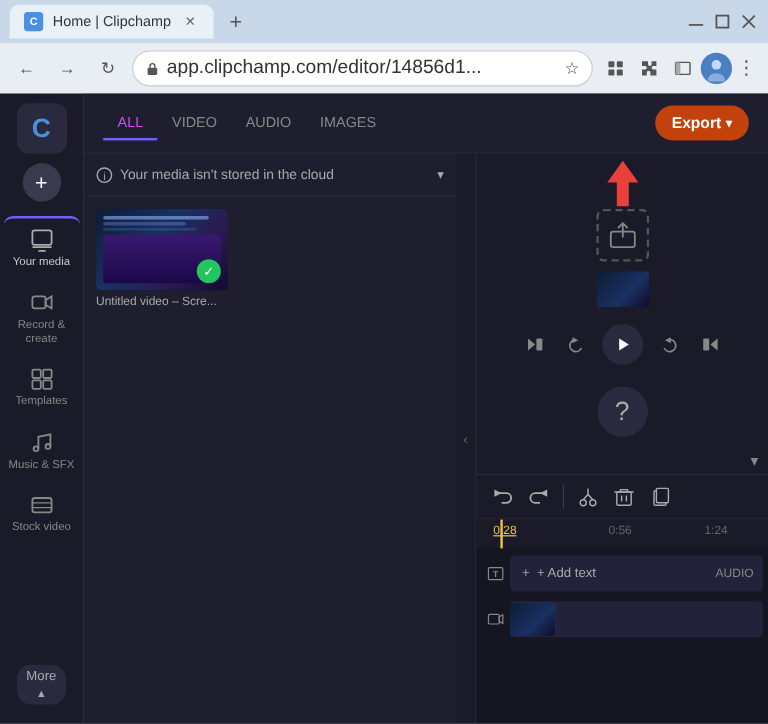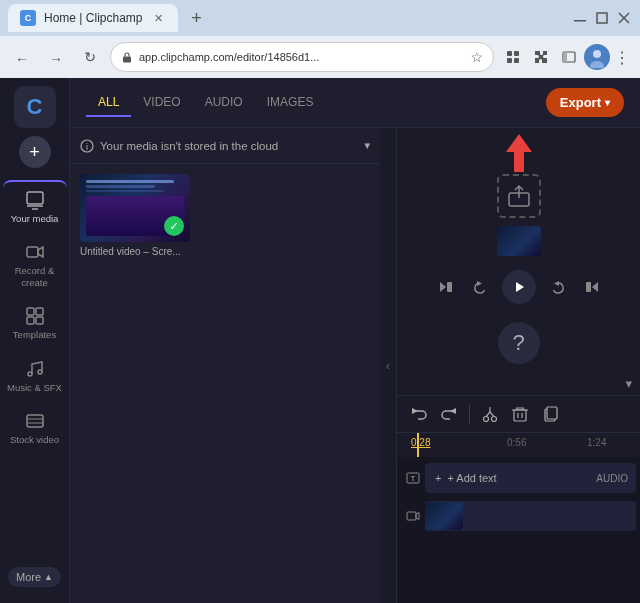--- a/index.html
+++ b/index.html
@@ -12,51 +12,51 @@
     .title-bar-tab { display: flex; align-items: center; background: #e8f0f8; border-radius: 8px 8px 0 0; padding: 4px 12px; gap: 8px; height: 28px; }
     .tab-favicon { width: 16px; height: 16px; background: #4a90e2; border-radius: 3px; display: flex; align-items: center; justify-content: center; font-size: 9px; color: white; font-weight: bold; }
     .tab-title { font-size: 12px; color: #333; white-space: nowrap; }
     .tab-close { width: 16px; height: 16px; display: flex; align-items: center; justify-content: center; border-radius: 50%; cursor: pointer; font-size: 11px; color: #666; }
     .tab-new { width: 28px; height: 28px; display: flex; align-items: center; justify-content: center; border-radius: 50%; cursor: pointer; color: #555; font-size: 18px; }
     .window-controls { margin-left: auto; display: flex; gap: 6px; align-items: center; }
 
     .address-bar { height: 42px; background: #e8eeF4; display: flex; align-items: center; padding: 4px 8px; gap: 6px; }
     .nav-btn { width: 28px; height: 28px; display: flex; align-items: center; justify-content: center; border-radius: 50%; cursor: pointer; color: #555; font-size: 14px; }
     .url-bar { flex: 1; height: 30px; background: white; border-radius: 15px; display: flex; align-items: center; padding: 0 10px; gap: 6px; font-size: 12px; color: #333; border: 1px solid #ccc; }
-    .url-text { flex: 1; color: #333; font-size: 11px; }
+    .url-text { flex: 1; color: #333; font-size: 16px; }
     .url-star { color: #555; font-size: 14px; cursor: pointer; }
     .toolbar-icons { display: flex; align-items: center; gap: 2px; }
     .toolbar-icon { width: 26px; height: 26px; display: flex; align-items: center; justify-content: center; border-radius: 4px; cursor: pointer; font-size: 14px; color: #555; }
     .profile-btn { width: 26px; height: 26px; border-radius: 50%; overflow: hidden; cursor: pointer; background: #4a7fc1; display: flex; align-items: center; justify-content: center; font-size: 11px; color: white; }
     .menu-btn { font-size: 16px; color: #555; cursor: pointer; padding: 0 2px; }
 
     
     .app-content { flex: 1; display: flex; background: #1e1e2e; overflow: hidden; }
 
     
     .sidebar { width: 70px; background: #1a1a28; display: flex; flex-direction: column; align-items: center; padding: 8px 0; gap: 2px; border-right: 1px solid #2a2a3e; }
     .sidebar-logo { width: 42px; height: 42px; background: #2a2a3e; border-radius: 10px; display: flex; align-items: center; justify-content: center; margin-bottom: 6px; cursor: pointer; }
     .logo-c { font-size: 22px; font-weight: bold; color: #4a90e2; }
     .sidebar-add { width: 32px; height: 32px; background: #3a3a4e; border-radius: 50%; display: flex; align-items: center; justify-content: center; cursor: pointer; color: white; font-size: 18px; margin-bottom: 10px; }
     .sidebar-item { display: flex; flex-direction: column; align-items: center; gap: 3px; padding: 8px 4px; cursor: pointer; border-radius: 8px; width: 64px; }
     .sidebar-item.active { border-top: 2px solid #6c63ff; }
     .sidebar-label { font-size: 9.5px; color: #888; line-height: 1.2; }
     .sidebar-item.active .sidebar-label { color: #ccc; }
     .sidebar-more { margin-top: auto; }
-    .more-btn { display: flex; align-items: center; gap: 3px; background: #2a2a3e; border-radius: 12px; padding: 4px 8px; cursor: pointer; color: #aaa; font-size: 11px; }
+    .more-btn { display: flex; align-items: center; gap: 3px; background: #2a2a3e; border-radius: 12px; padding: 4px 8px; cursor: pointer; color: #aaa; font-size: 11px; flex-direction: column; }
     .more-chevron { font-size: 9px; }
 
     
     .editor-area { flex: 1; display: flex; flex-direction: column; background: #1e1e2e; }
 
     
     .editor-topbar { height: 50px; background: #1e1e2e; display: flex; align-items: center; padding: 0 16px; border-bottom: 1px solid #2a2a3e; gap: 8px; }
     .media-tabs { display: flex; gap: 0; }
     .media-tab { padding: 6px 12px; font-size: 12px; color: #888; cursor: pointer; border-bottom: 2px solid transparent; }
-    .media-tab.active { color: #fde047; border-bottom: 2px solid #6c63ff; }
+    .media-tab.active { color: #d946ef; border-bottom: 2px solid #6c63ff; }
     .topbar-spacer { flex: 1; }
     .upgrade-btn { display: flex; align-items: center; gap: 6px; background: transparent; border: none; cursor: pointer; padding: 6px 12px; border-radius: 20px; color: #f0c040; font-size: 13px; font-weight: 600; }
     .export-btn { display: flex; align-items: center; gap: 4px; background: #c2410c; border: none; border-radius: 20px; padding: 7px 14px; color: white; font-size: 13px; font-weight: 600; cursor: pointer; }
     .export-chevron { font-size: 10px; }
 
     
     .media-panel { display: flex; flex-direction: column; flex: 1; }
     .media-cloud-bar { height: 36px; background: #1e1e2e; display: flex; align-items: center; padding: 0 10px; gap: 6px; border-bottom: 1px solid #2a2a3e; }
     .cloud-text { font-size: 11.5px; color: #aaa; flex: 1; }
     .cloud-chevron { font-size: 11px; color: #aaa; cursor: pointer; }

